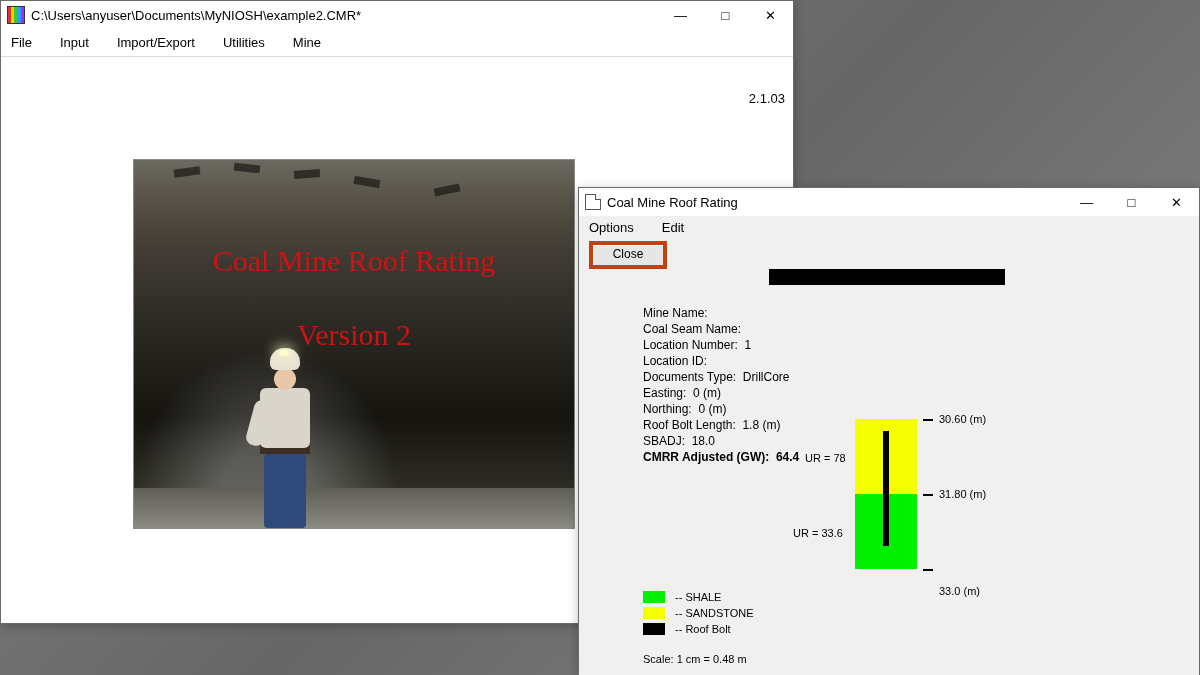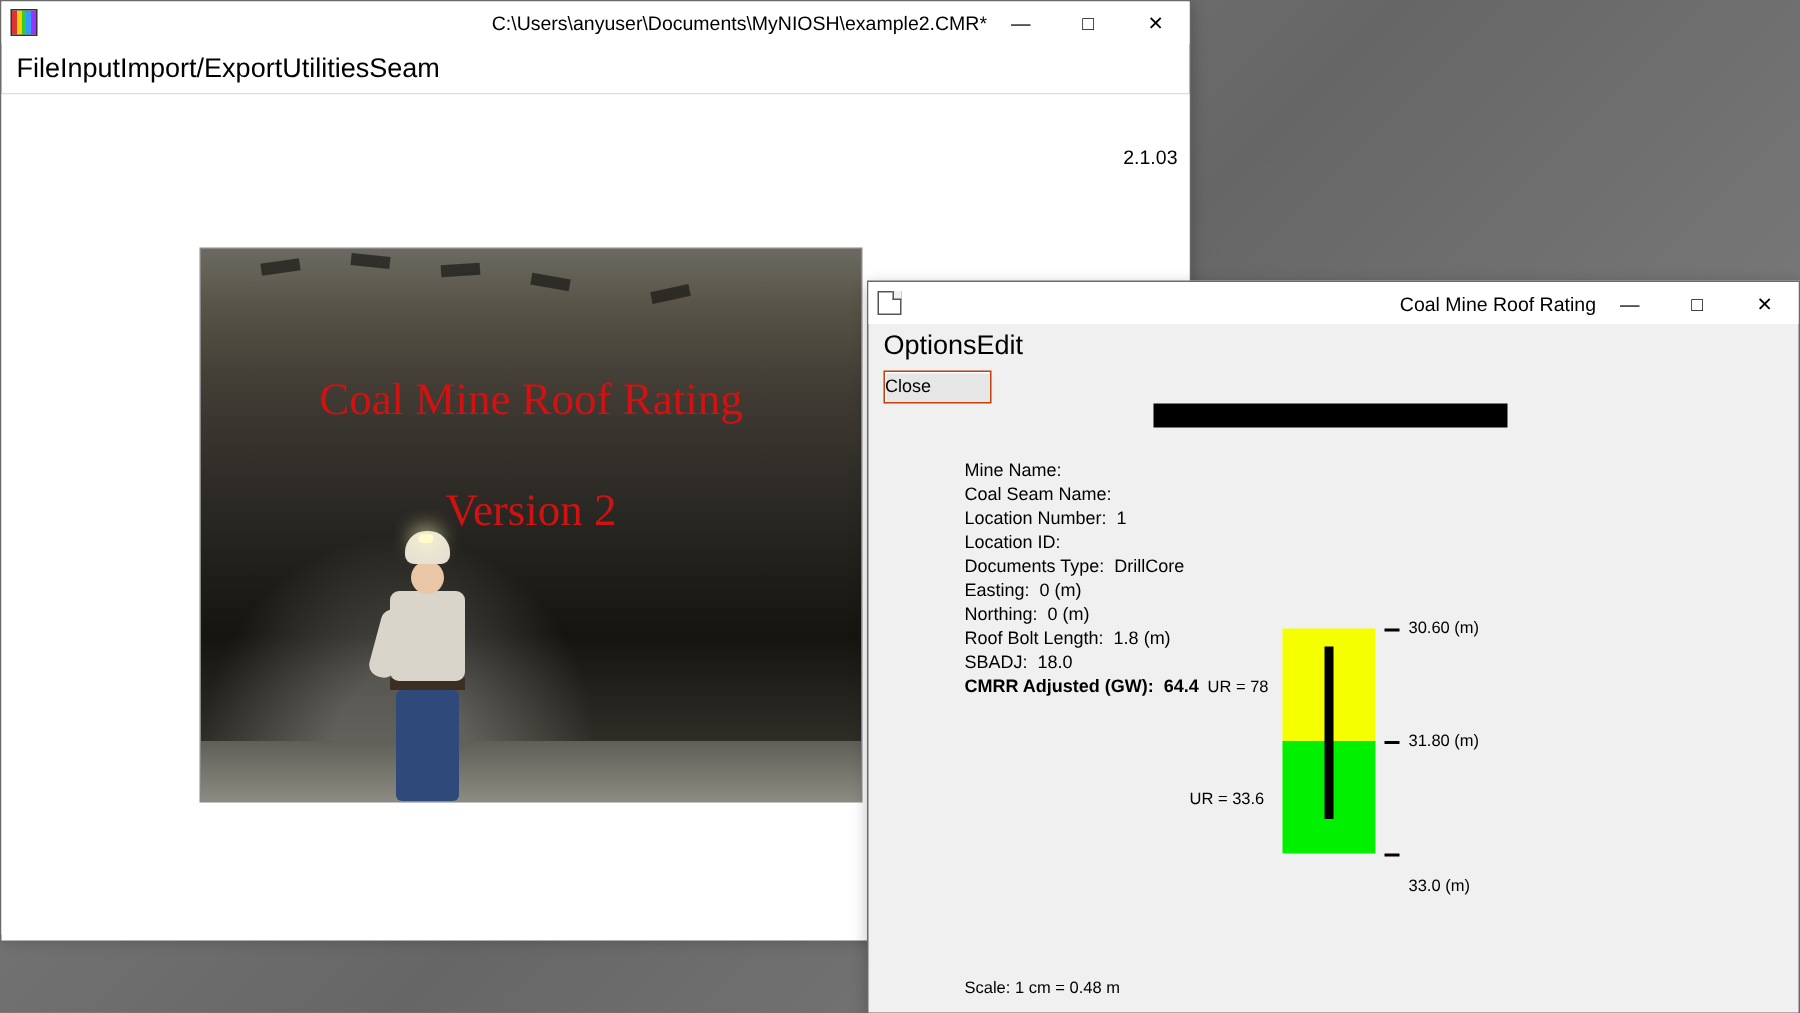--- a/index.html
+++ b/index.html
@@ -34,33 +34,32 @@
   }
   .titlebar .icon {
     width: 16px; height: 16px; margin-right: 6px;
     background: linear-gradient(90deg,#d33 0 20%,#fc0 20% 40%,#3c3 40% 60%,#39f 60% 80%,#93f 80% 100%);
     border: 1px solid #333;
   }
   .titlebar .title {
     flex: 1;
     font-size: 13px;
     color: #000;
-    text-align: right;
   }
   .winbtns { display:flex; }
   .winbtn {
     width: 45px; height: 28px;
     display:flex; align-items:center; justify-content:center;
     font-family: inherit; font-size: 13px;
   }
   .menubar {
-    display:flex; gap: 0;
+    display:flex; gap: 28px;
     padding: 6px 10px 6px 10px;
     border-bottom: 1px solid #dcdcdc;
-    font-size: 18px;
+    font-size: 13px;
   }
   .menubar span { cursor: default; }
   .client-area {
     position: relative;
     width: 100%;
     height: calc(100% - 28px - 30px);
     background: #fff;
   }
   .version-label {
     position:absolute; right: 8px; top: 34px;
@@ -114,23 +113,23 @@
   #rating-window .titlebar .doc-icon:after{
     content:""; position:absolute; right:-1px; top:-1px; width:5px; height:5px; background:#f0f0f0; border-left:1px solid #555; border-bottom:1px solid #555;
   }
   #rating-window .menubar { border-bottom:none; padding: 4px 10px 2px 10px; }
   .close-btn {
     margin: 4px 0 0 10px;
     width: 70px;
     height: 20px;
     font-size: 12px;
     background:#e6e6e6;
-    border:1px solid #c2410c;
+    border:4px solid #c2410c;
     box-shadow: 1px 1px 0 #fff inset;
-    text-align:left;
+    text-align:center;
     line-height:18px;
     cursor:default;
   }
   .rating-body {
     position:relative;
     width:100%;
     height: calc(100% - 28px - 22px - 26px);
   }
   .blackbar {
     position:absolute; left:190px; top:0px; width:236px; height:16px; background:#000;
@@ -168,21 +167,21 @@
       <div class="winbtn">—</div>
       <div class="winbtn">□</div>
       <div class="winbtn close">✕</div>
     </div>
   </div>
   <div class="menubar">
     <span>File</span>
     <span>Input</span>
     <span>Import/Export</span>
     <span>Utilities</span>
-    <span>Seam</span>
+    <span>Mine</span>
   </div>
   <div class="client-area">
     <div class="version-label">2.1.03</div>
     <div class="hero">
 
       <div class="beam" style="left:40px; top:8px;  width:26px; height:8px; transform:rotate(-8deg);"></div>
       <div class="beam" style="left:100px; top:4px; width:26px; height:8px; transform:rotate(6deg);"></div>
       <div class="beam" style="left:160px; top:10px;width:26px; height:8px; transform:rotate(-4deg);"></div>
       <div class="beam" style="left:220px; top:18px;width:26px; height:8px; transform:rotate(10deg);"></div>
       <div class="beam" style="left:300px; top:26px;width:26px; height:8px; transform:rotate(-12deg);"></div>
@@ -243,16 +242,30 @@
 
     <div class="ur-label" style="left:226px; top:183px;">UR = 78</div>
     <div class="ur-label" style="left:214px; top:258px;">UR = 33.6</div>
 
     <div class="stratcol">
       <div class="top-layer"></div>
       <div class="bot-layer"></div>
       <div class="bolt"></div>
     </div>
 
+    <div class="legend">
+      <div class="row">
+        <div class="sw" style="background:#00f000;"></div>
+        <span>--  SHALE</span>
+      </div>
+      <div class="row">
+        <div class="sw" style="background:#f6ff00;"></div>
+        <span>--  SANDSTONE</span>
+      </div>
+      <div class="row">
+        <div class="sw" style="background:#000000;"></div>
+        <span>--  Roof Bolt</span>
+      </div>
+    </div>
 
     <div class="scale">Scale: 1 cm = 0.48 m</div>
   </div>
 </div>
 
 </body></html>

